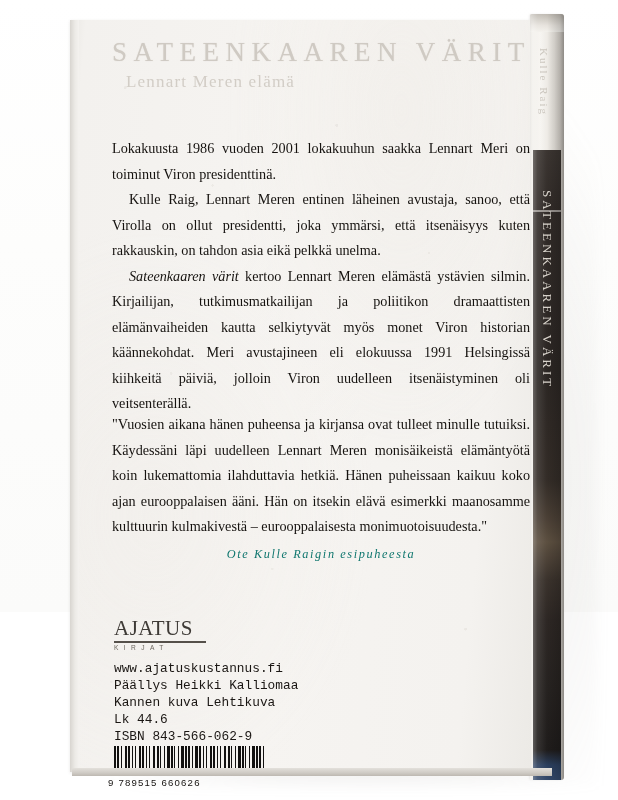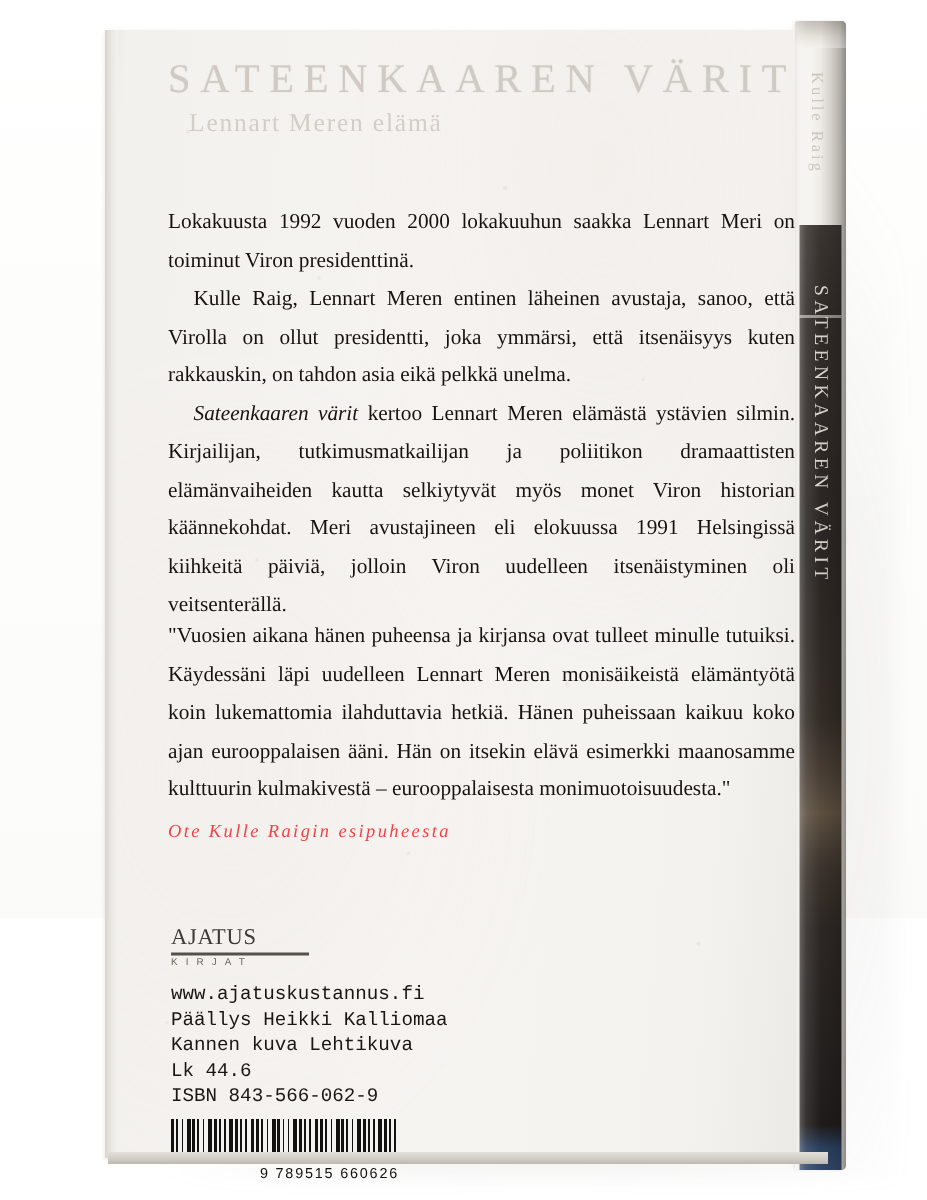--- a/index.html
+++ b/index.html
@@ -216,35 +216,35 @@
     line-height: 25.5px;
     text-align: justify;
     font-family: "Liberation Serif", "DejaVu Serif", serif;
   }
   .quote p { margin: 0; }
   .attrib {
     margin-top: 2px;
     font-style: italic;
     font-size: 12.3px;
     letter-spacing: 1.6px;
-    color: #ef4444;
-    text-align: left;
+    color: #0f766e;
+    text-align: center;
   }
 
   
   .publisher {
     position: absolute;
     left: 44px;
     top: 598px;
     width: 260px;
   }
   .logo-wrap { width: 92px; }
   .logo-ajatus {
     font-family: "Liberation Serif", "DejaVu Serif", serif;
-    font-size: 15px;
+    font-size: 21px;
     letter-spacing: 0.5px;
     color: #3e3a36;
     line-height: 1;
   }
   .logo-rule {
     width: 92px;
     height: 1.6px;
     background: #55504a;
     margin: 2px 0 1px 0;
   }
@@ -281,21 +281,20 @@
     );
   }
   .barcode-digits {
     font-family: "Liberation Sans", sans-serif;
     font-size: 9.6px;
     letter-spacing: 1.2px;
     color: #14110f;
     margin-top: 1px;
     margin-left: -6px;
     white-space: nowrap;
-    text-align: right;
   }
 
   
   .page-edge {
     position: absolute;
     left: 24px;
     top: 754px;
     width: 480px;
     height: 8px;
     background: linear-gradient(180deg, #e3e0db 0%, #cfcbc5 60%, #bdb8b1 100%);
@@ -326,21 +325,21 @@
     <div class="fold-left"></div>
 
     <div class="cover-inner">
 
       <div class="title-block">
         <div class="book-title">SATEENKAAREN VÄRIT</div>
         <div class="book-subtitle">Lennart Meren elämä</div>
       </div>
 
       <div class="blurb">
-        <p>Lokakuusta 1992 vuoden 2000 lokakuuhun saakka Lennart Meri on toiminut Viron presidenttinä.</p>
+        <p>Lokakuusta 1986 vuoden 2001 lokakuuhun saakka Lennart Meri on toiminut Viron presidenttinä.</p>
         <p class="indent">Kulle Raig, Lennart Meren entinen läheinen avustaja, sanoo, että Virolla on ollut presidentti, joka ymmärsi, että itsenäisyys kuten rakkauskin, on tahdon asia eikä pelkkä unelma.</p>
         <p class="indent"><i>Sateenkaaren värit</i><span> kertoo Lennart Meren elämästä ystävien silmin. Kirjailijan, tutkimusmatkailijan ja poliitikon dramaattisten elämänvaiheiden kautta selkiytyvät myös monet Viron historian käännekohdat. Meri avustajineen eli elokuussa 1991 Helsingissä kiihkeitä päiviä, jolloin Viron uudelleen itsenäistyminen oli veitsenterällä.</span></p>
       </div>
 
       <div class="quote">
         <p>"Vuosien aikana hänen puheensa ja kirjansa ovat tulleet minulle tutuiksi. Käydessäni läpi uudelleen Lennart Meren monisäikeistä elämäntyötä koin lukemattomia ilahduttavia hetkiä. Hänen puheissaan kaikuu koko ajan eurooppalaisen ääni. Hän on itsekin elävä esimerkki maanosamme kulttuurin kulmakivestä – eurooppalaisesta monimuotoisuudesta."</p>
         <div class="attrib">Ote Kulle Raigin esipuheesta</div>
       </div>
 
       <div class="publisher">

